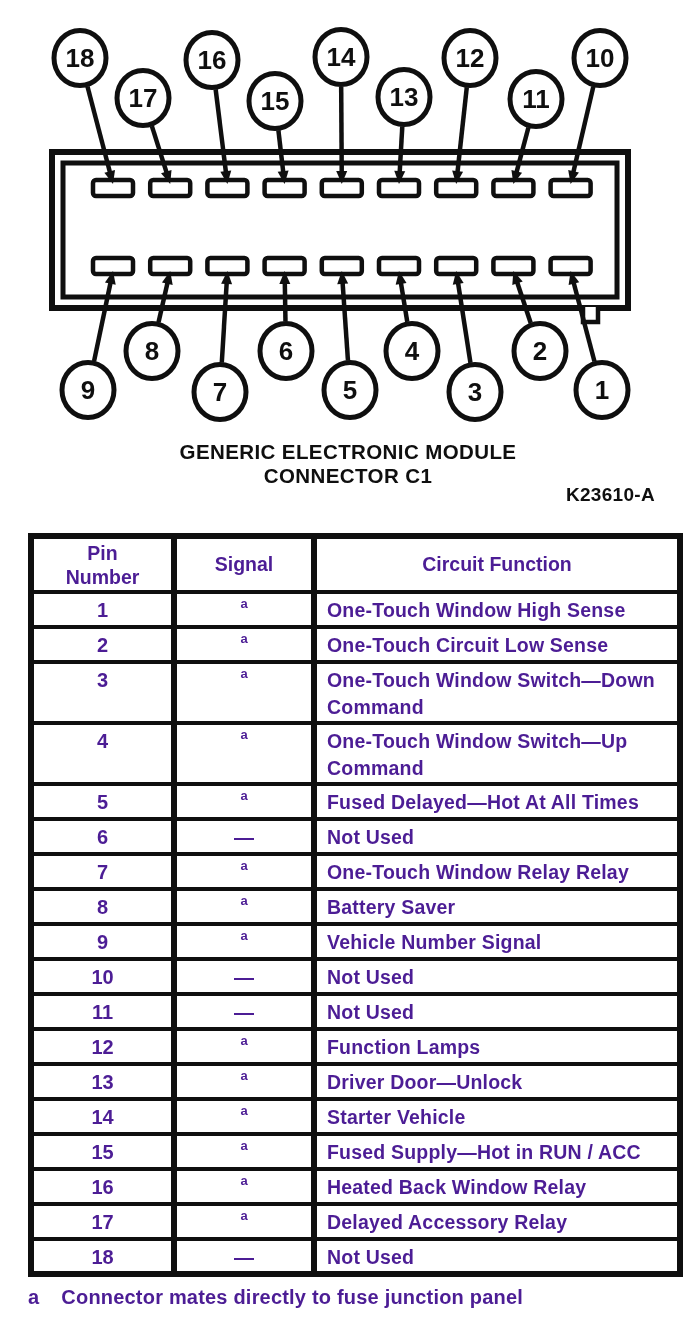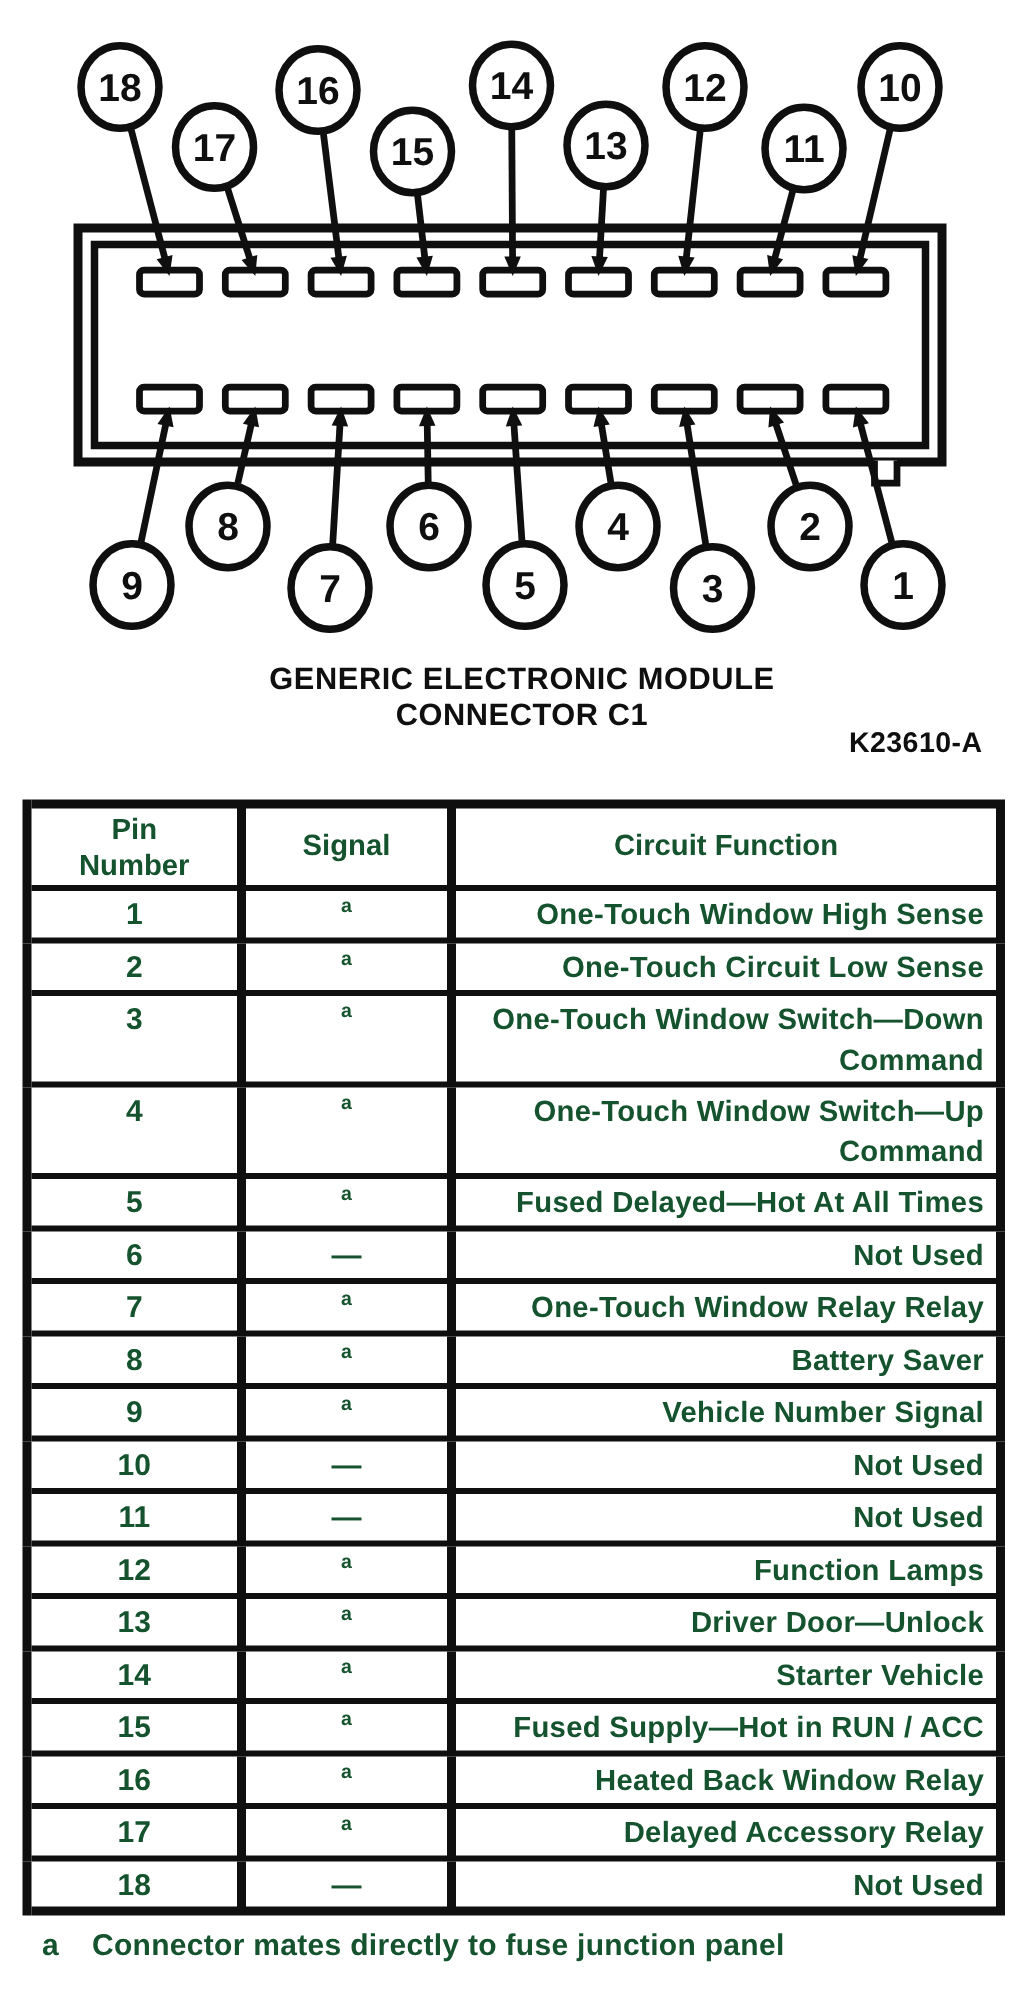--- a/index.html
+++ b/index.html
@@ -1,44 +1,44 @@
 <!DOCTYPE html>
 <html><head>
 <meta charset="utf-8">
 <style>
   html,body{margin:0;padding:0;background:#ffffff;}
   .doc{
     position:relative;width:688px;height:1344px;background:#ffffff;
-    font-family:"Liberation Sans",sans-serif;color:#14532d;overflow:hidden;
+    font-family:"Liberation Sans",sans-serif;color:#4c1d95;overflow:hidden;
   }
   svg text{fill:#0f0f0f;}
   .cap{font-family:"Liberation Sans",sans-serif;font-size:20.5px;font-weight:bold;text-anchor:middle;letter-spacing:0.4px;}
   .code{font-family:"Liberation Sans",sans-serif;font-size:19px;font-weight:bold;text-anchor:end;letter-spacing:0.3px;}
   .callout-num{font-family:"Liberation Sans",sans-serif;font-size:26px;font-weight:bold;text-anchor:middle;}
 
   .pin-table{
-    position:absolute;left:15px;top:533px;width:649px;
+    position:absolute;left:28px;top:533px;width:649px;
     border-collapse:collapse;table-layout:fixed;
     border:6px solid #0f0f0f;
   }
   .pin-table th,.pin-table td{
     border:4px solid #0f0f0f;
     border-left-width:6px;border-right-width:6px;
     padding:0;margin:0;
   }
   .pin-table thead tr{height:56px;}
   .pin-table tbody tr{height:35px;}
   .pin-table tbody tr.tall{height:61px;}
   th{font-weight:bold;font-size:19.5px;text-align:center;vertical-align:middle;}
   .pin-h .hdr-wrap{display:inline-block;width:82px;line-height:24px;}
   td.pin-col{font-size:20px;font-weight:bold;text-align:center;vertical-align:top;padding-top:5px;}
   td.circ-col{text-align:center;vertical-align:top;}
   td.circ-col .sup{display:block;margin-top:3px;font-size:13px;font-weight:bold;line-height:14px;}
   td.circ-col .dash{display:block;margin-top:5px;font-size:20px;font-weight:bold;line-height:22px;}
-  td.func-col{font-size:19.5px;font-weight:bold;text-align:right;vertical-align:top;
+  td.func-col{font-size:19.5px;font-weight:bold;text-align:left;vertical-align:top;
     padding:3px 8px 0 10px;line-height:27px;letter-spacing:0.2px;}
 
   .footnote{
     position:absolute;left:28px;top:1286px;
     font-size:20px;font-weight:bold;letter-spacing:0.2px;
     display:flex;gap:22px;align-items:baseline;
   }
 </style>
 </head>
 <body>

